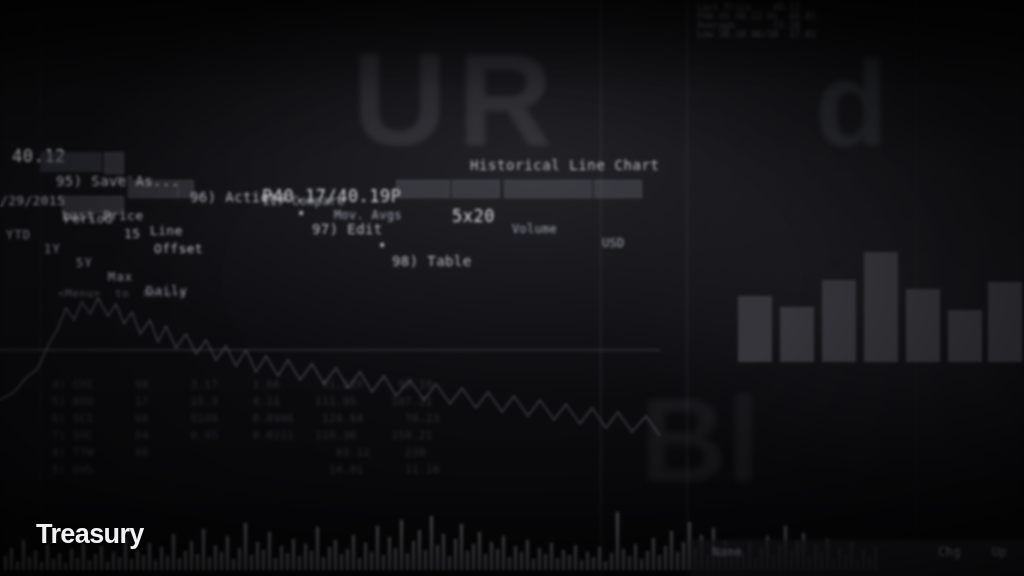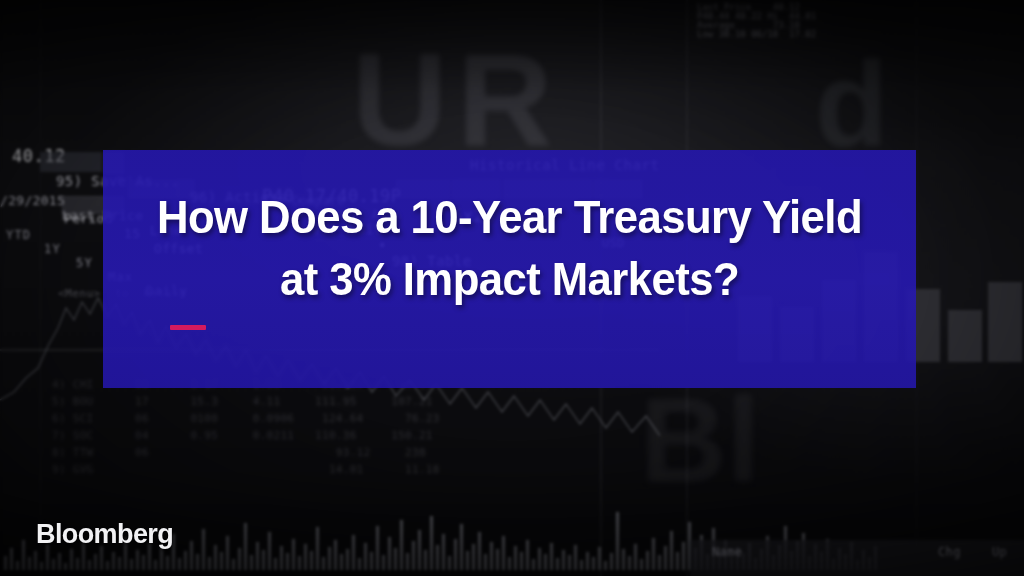--- a/index.html
+++ b/index.html
@@ -600,26 +600,16 @@
     <div class="bottom-table">
       <div class="bt-head" style="left:22px;">Name</div>
       <div class="bt-head" style="left:248px;">Chg</div>
       <div class="bt-head" style="left:302px;">Up</div>
     </div>
 
     <div class="bg-blur-pass"></div>
     <div class="vignette"></div>
   </div>
 
-  <div class="title-banner">
-    <div class="banner-tint"></div>
-
-    <div class="headline">
-      <span class="ln">How Does a 10-Year Treasury Yield</span>
-      <span class="ln">at 3% Impact Markets?</span>
-    </div>
-
-    <div class="accent-dash"></div>
-  </div>
-
-  <div class="wordmark">Bloomberg</div>
+
+  <div class="wordmark">Treasury</div>
 
 </div>
 
 </body></html>

